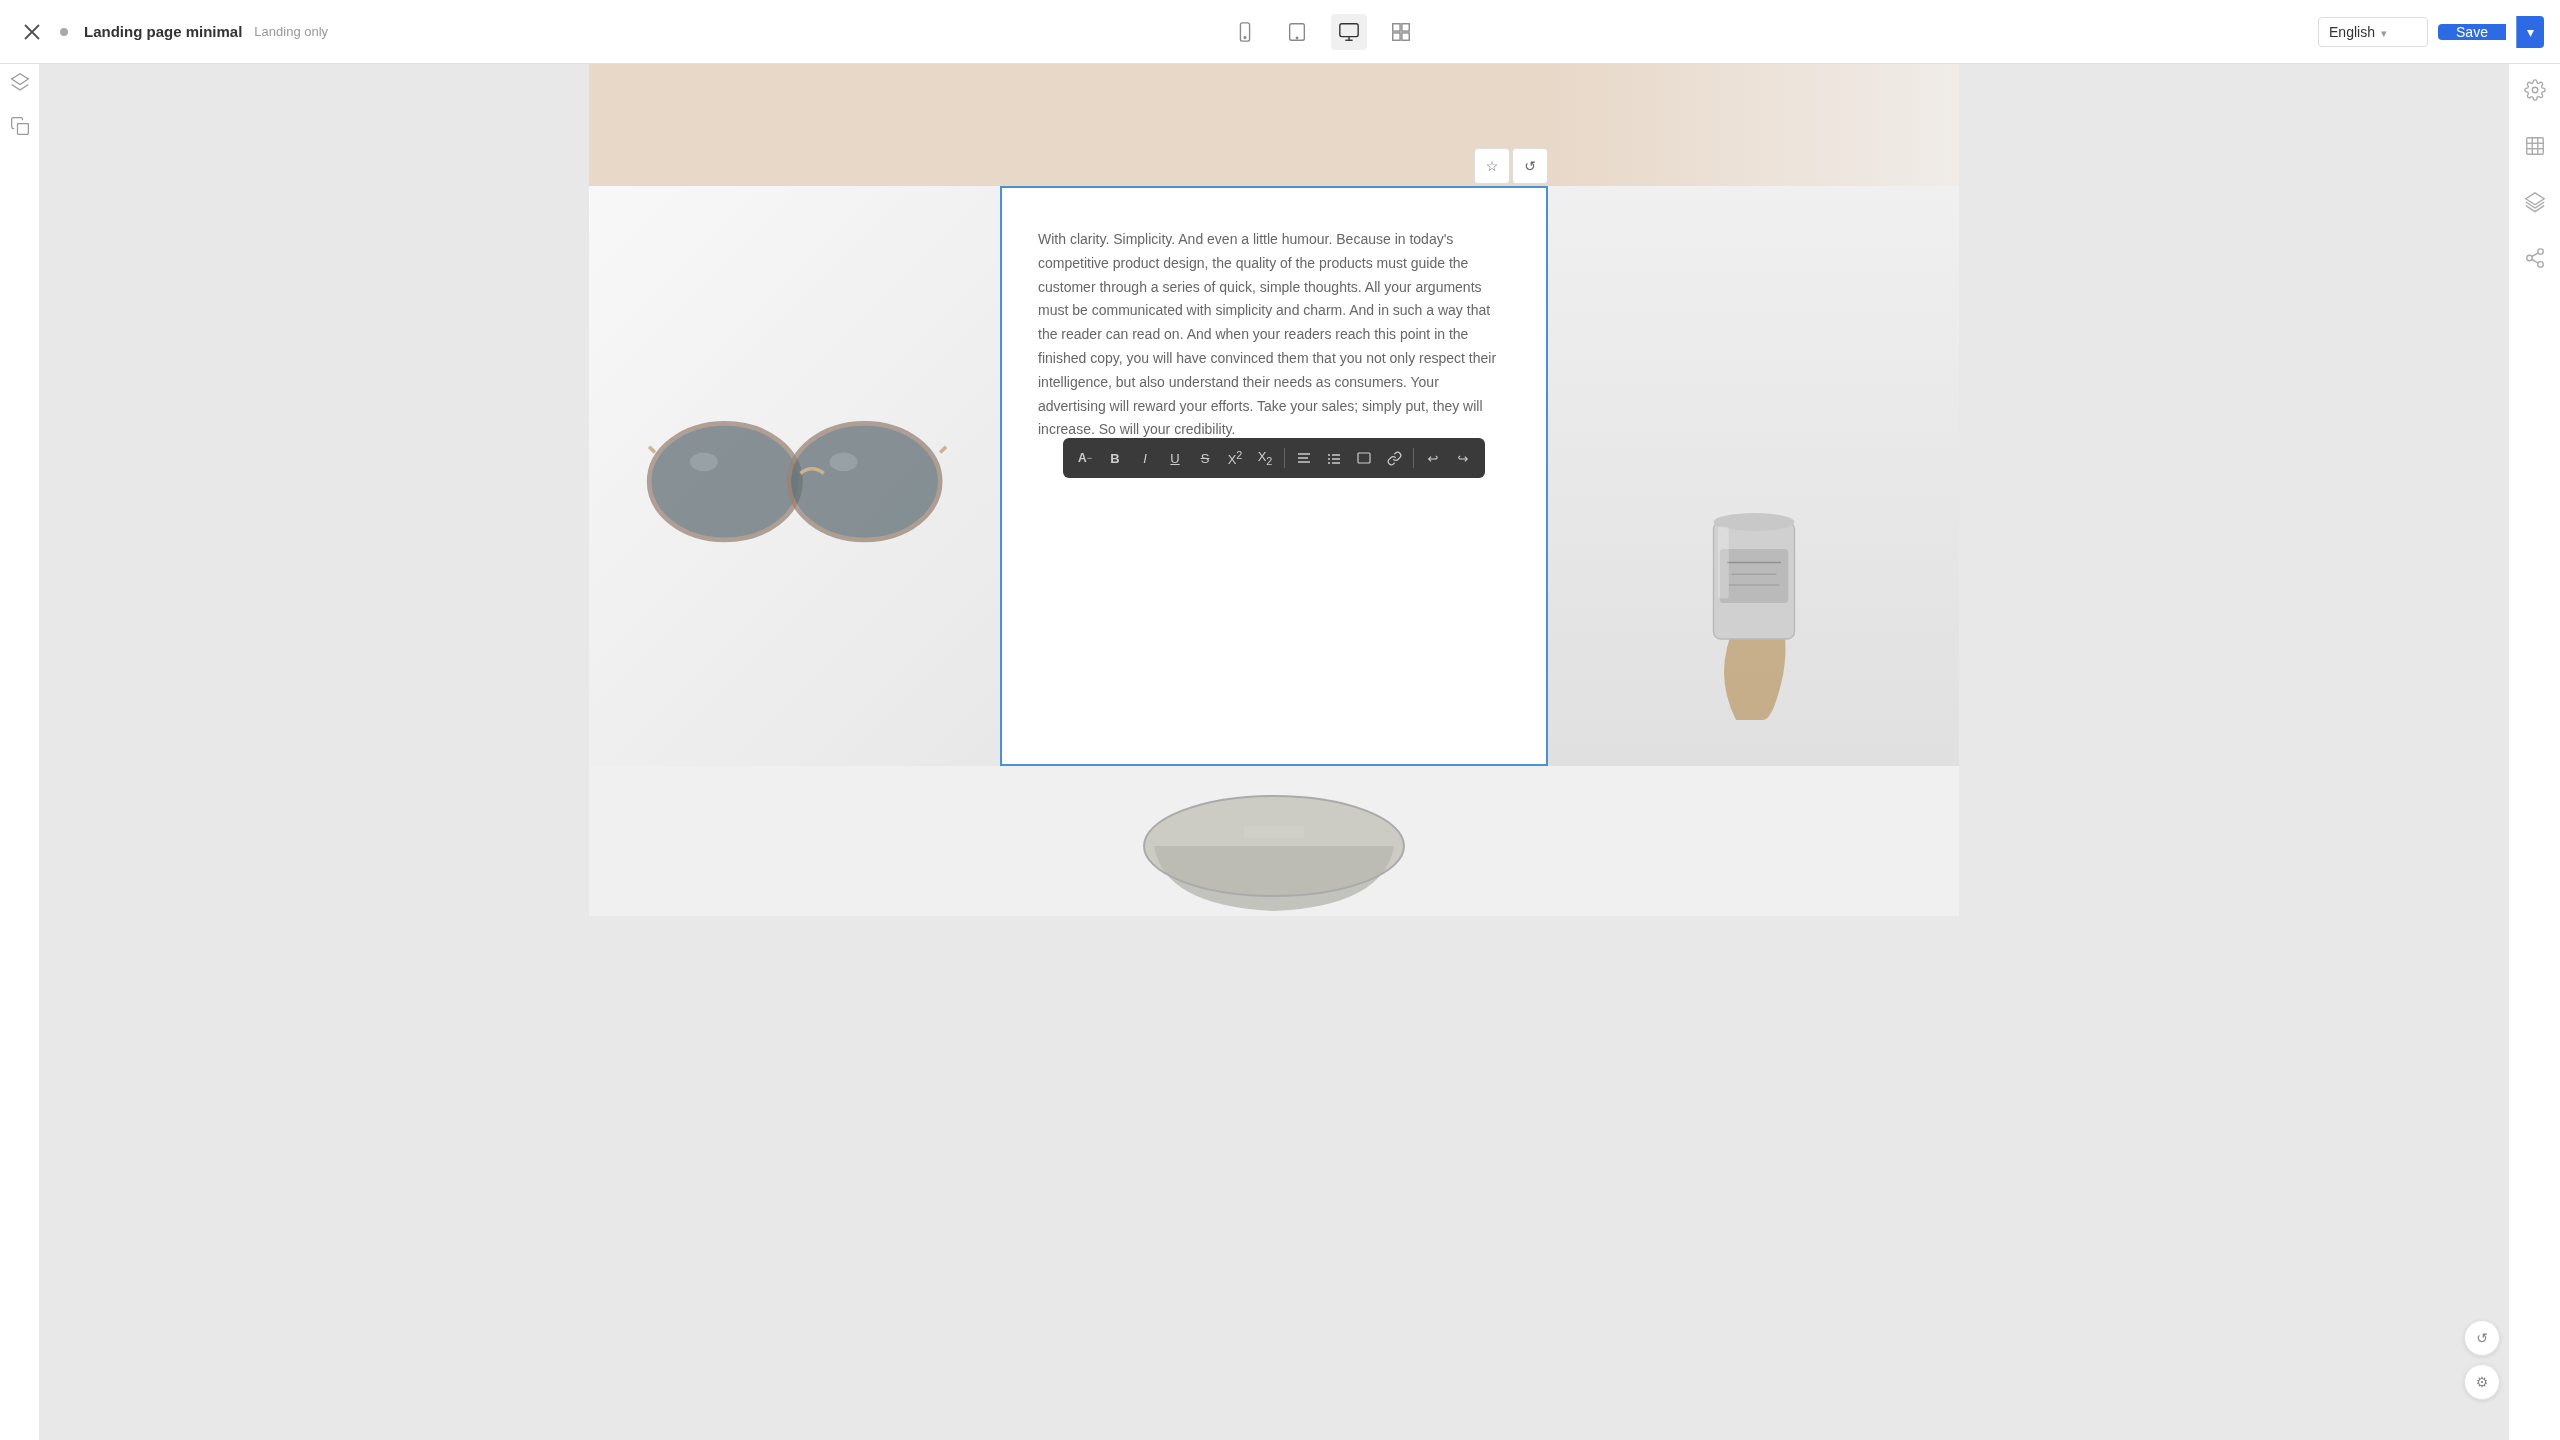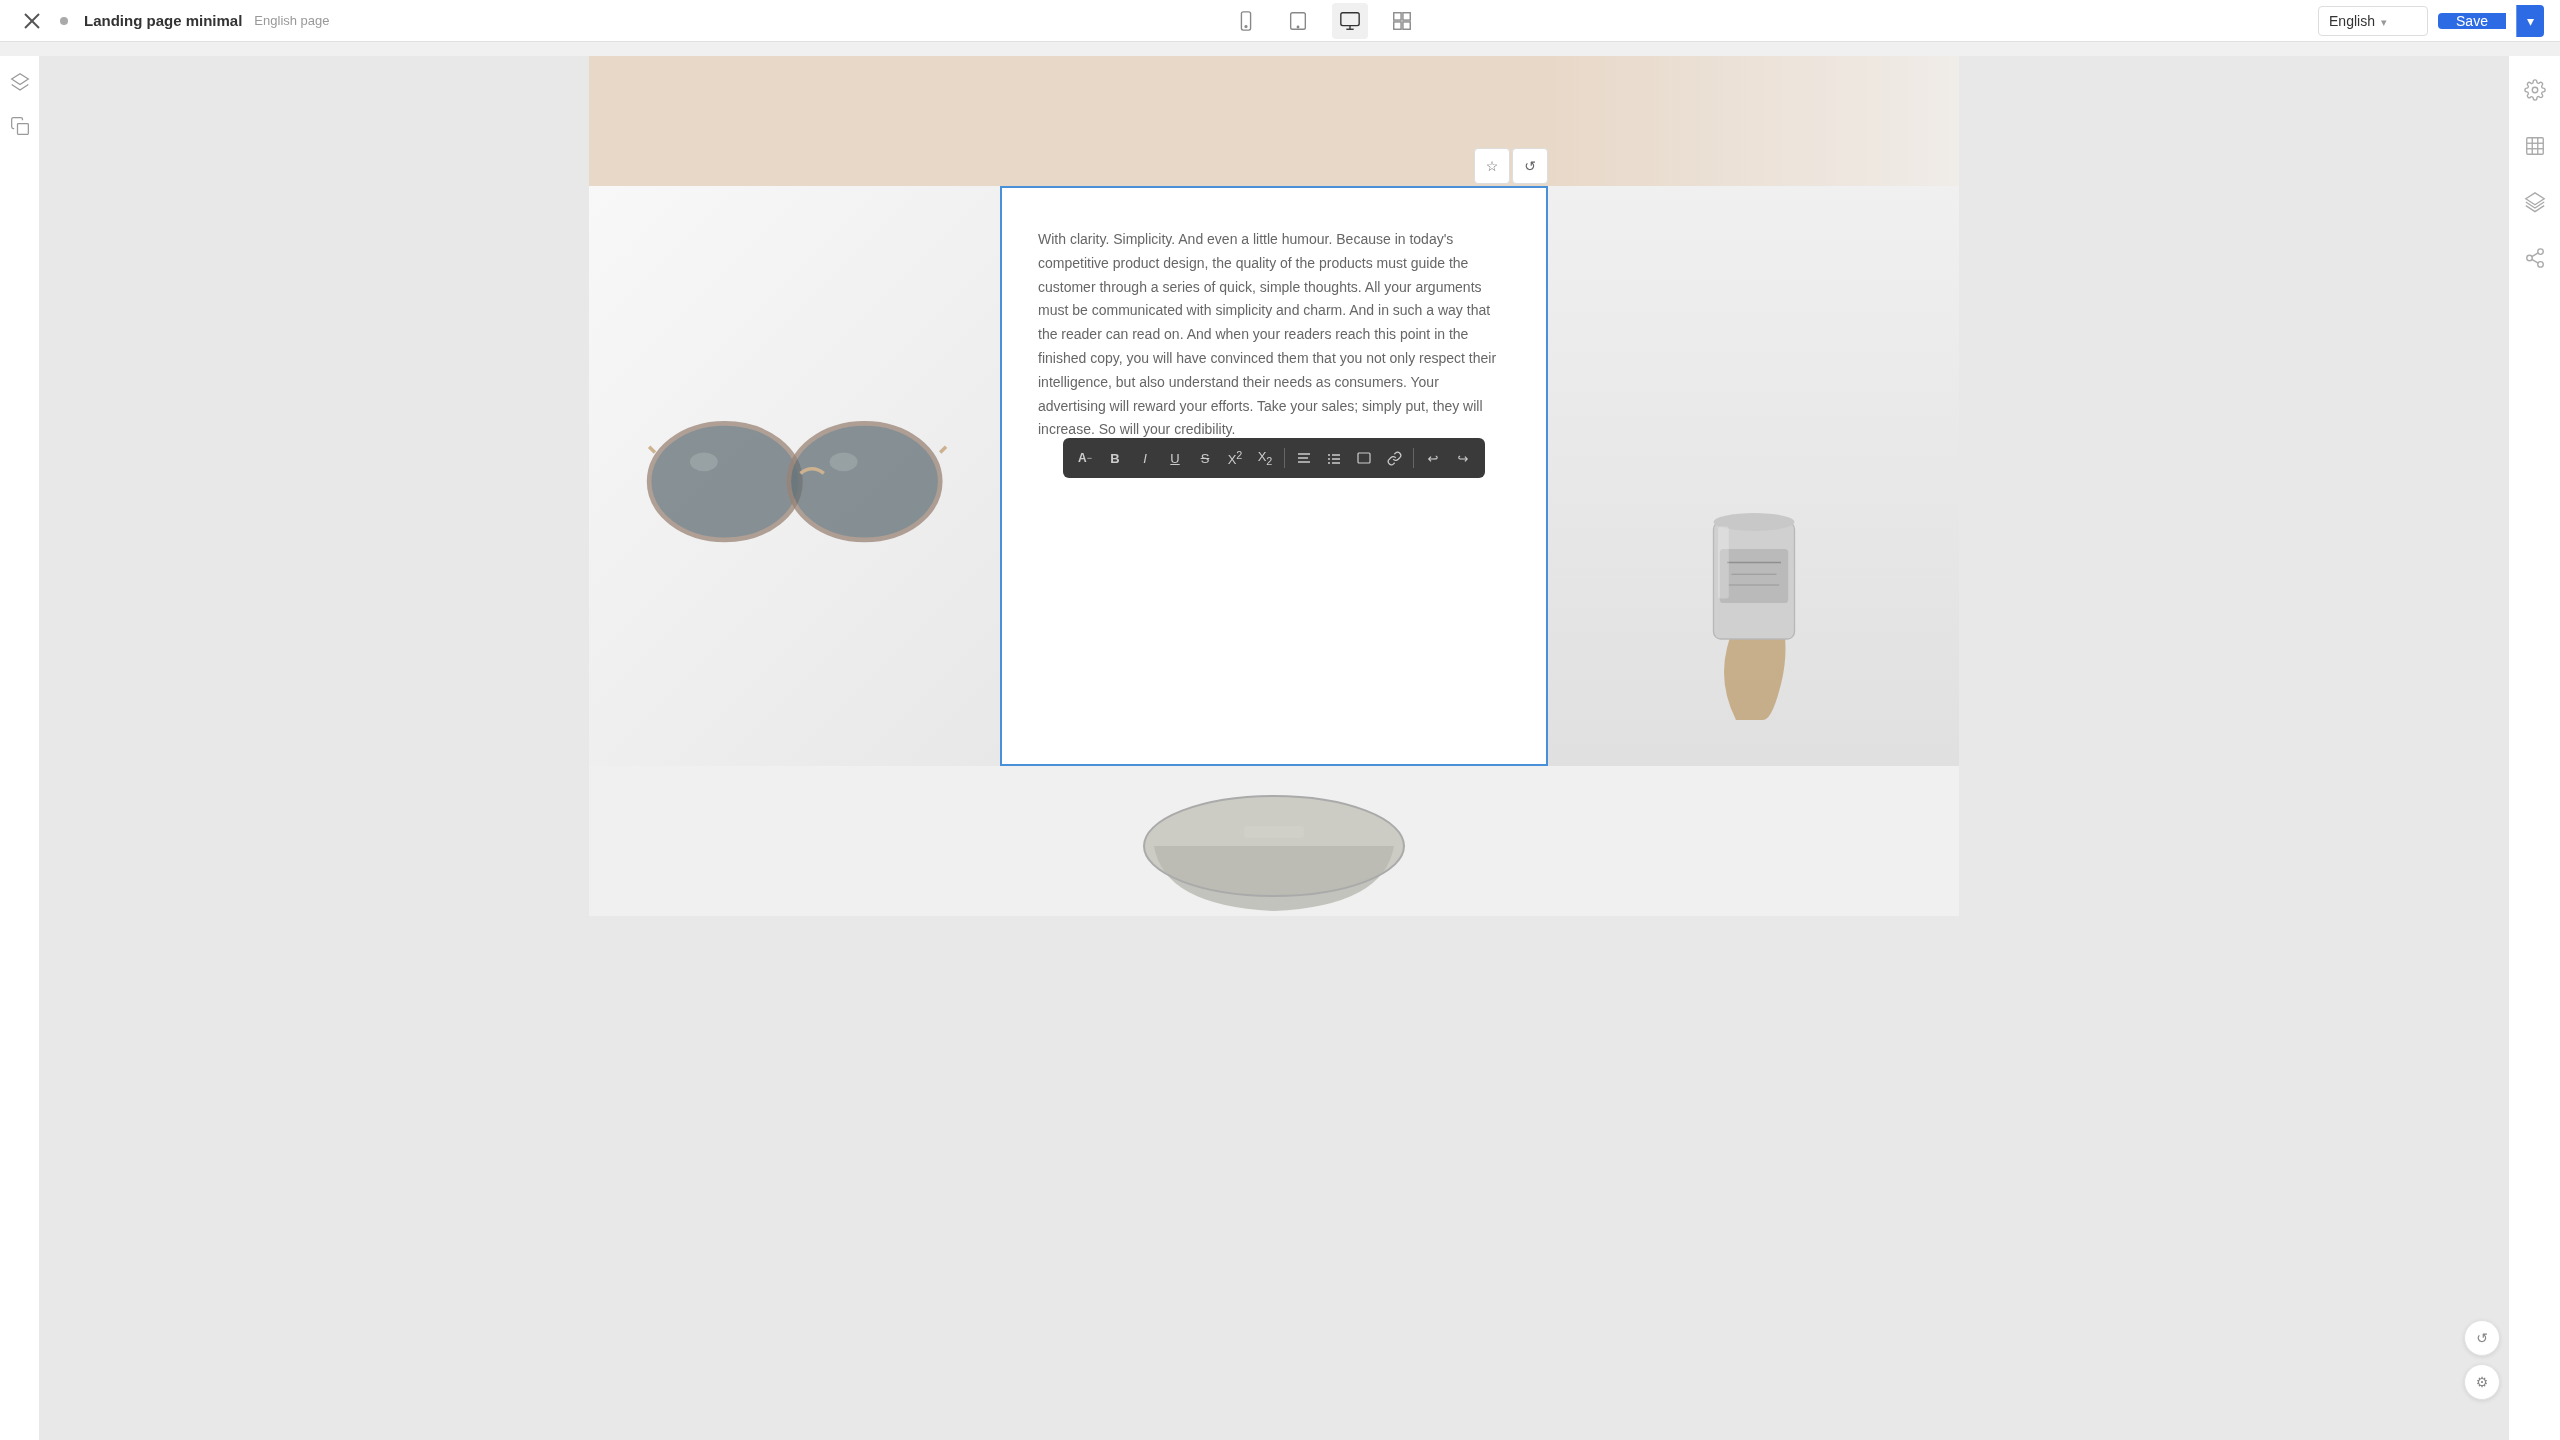--- a/index.html
+++ b/index.html
@@ -1,20 +1,20 @@
 <!DOCTYPE html>
 <html><head>
   <meta charset="utf-8">
   <style>
     * { box-sizing: border-box; margin: 0; padding: 0; }
     body { font-family: -apple-system, BlinkMacSystemFont, 'Segoe UI', Arial, sans-serif; background: #f0f0f0; width: 2560px; height: 1440px; overflow: hidden; }
 
     
     .topbar {
-      position: fixed; top: 0; left: 0; right: 0; height: 42px;
+      position: fixed; top: 0; left: 0; right: 0; height: 64px;
       background: #fff; border-bottom: 1px solid #e0e0e0;
       display: flex; align-items: center; justify-content: space-between;
       padding: 0 16px; z-index: 100;
     }
     .topbar-left { display: flex; align-items: center; gap: 12px; }
     .close-btn {
       width: 32px; height: 32px; display: flex; align-items: center; justify-content: center;
       cursor: pointer; color: #555; font-size: 18px;
     }
     .page-title { font-size: 15px; font-weight: 600; color: #333; }
@@ -163,21 +163,21 @@
 <div class="topbar">
   <div class="topbar-left">
     <div class="close-btn">
       <svg width="18" height="18" viewBox="0 0 18 18">
           <line x1="2" y1="2" x2="16" y2="16" stroke="#555" stroke-width="2"></line>
           <line x1="16" y1="2" x2="2" y2="16" stroke="#555" stroke-width="2"></line>
         </svg>
     </div>
     <span class="dot"></span>
     <span class="page-title">Landing page minimal</span>
-    <span class="page-subtitle">English page</span>
+    <span class="page-subtitle">Landing only</span>
   </div>
 
   <div class="topbar-center">
 
     <div class="device-btn">
       <svg viewBox="0 0 24 24" fill="none" stroke="currentColor" stroke-width="1.5">
           <rect x="7" y="2" width="10" height="20" rx="2"></rect>
           <circle cx="12" cy="18" r="1" fill="currentColor"></circle>
         </svg>
     </div>

